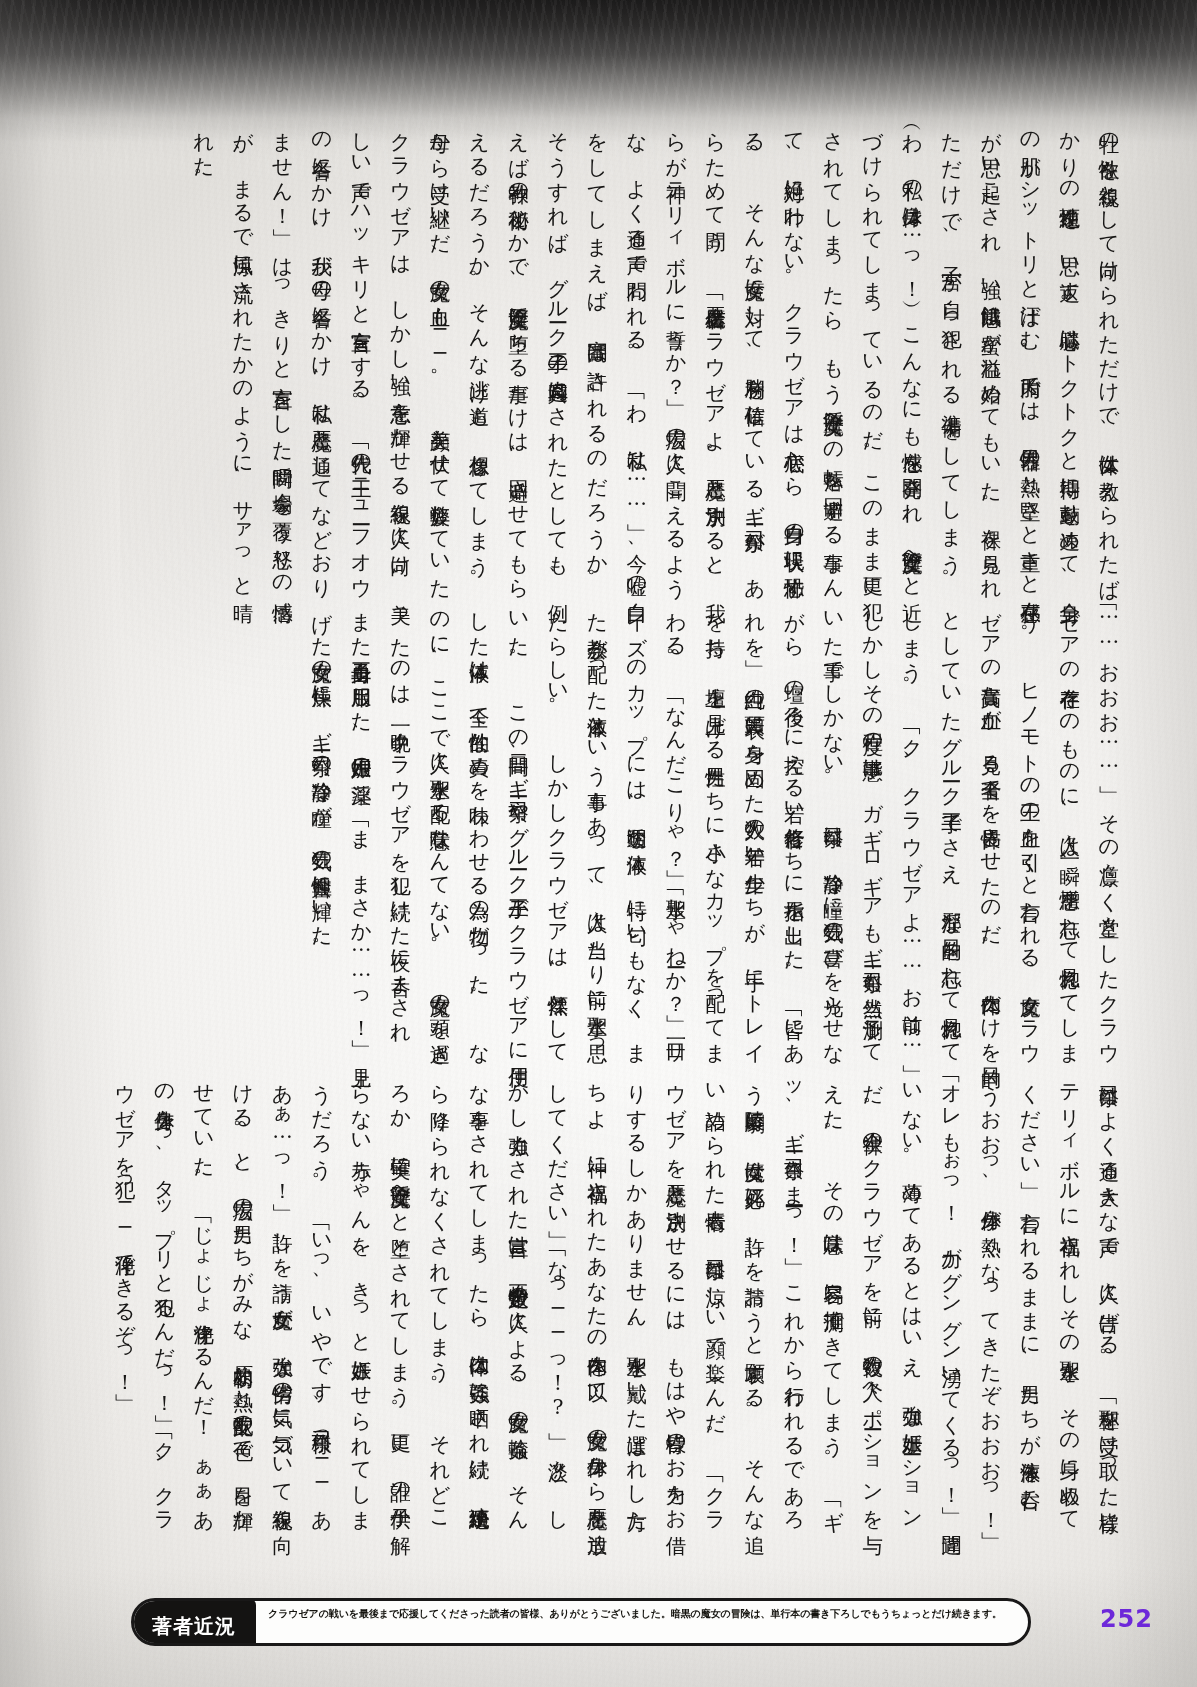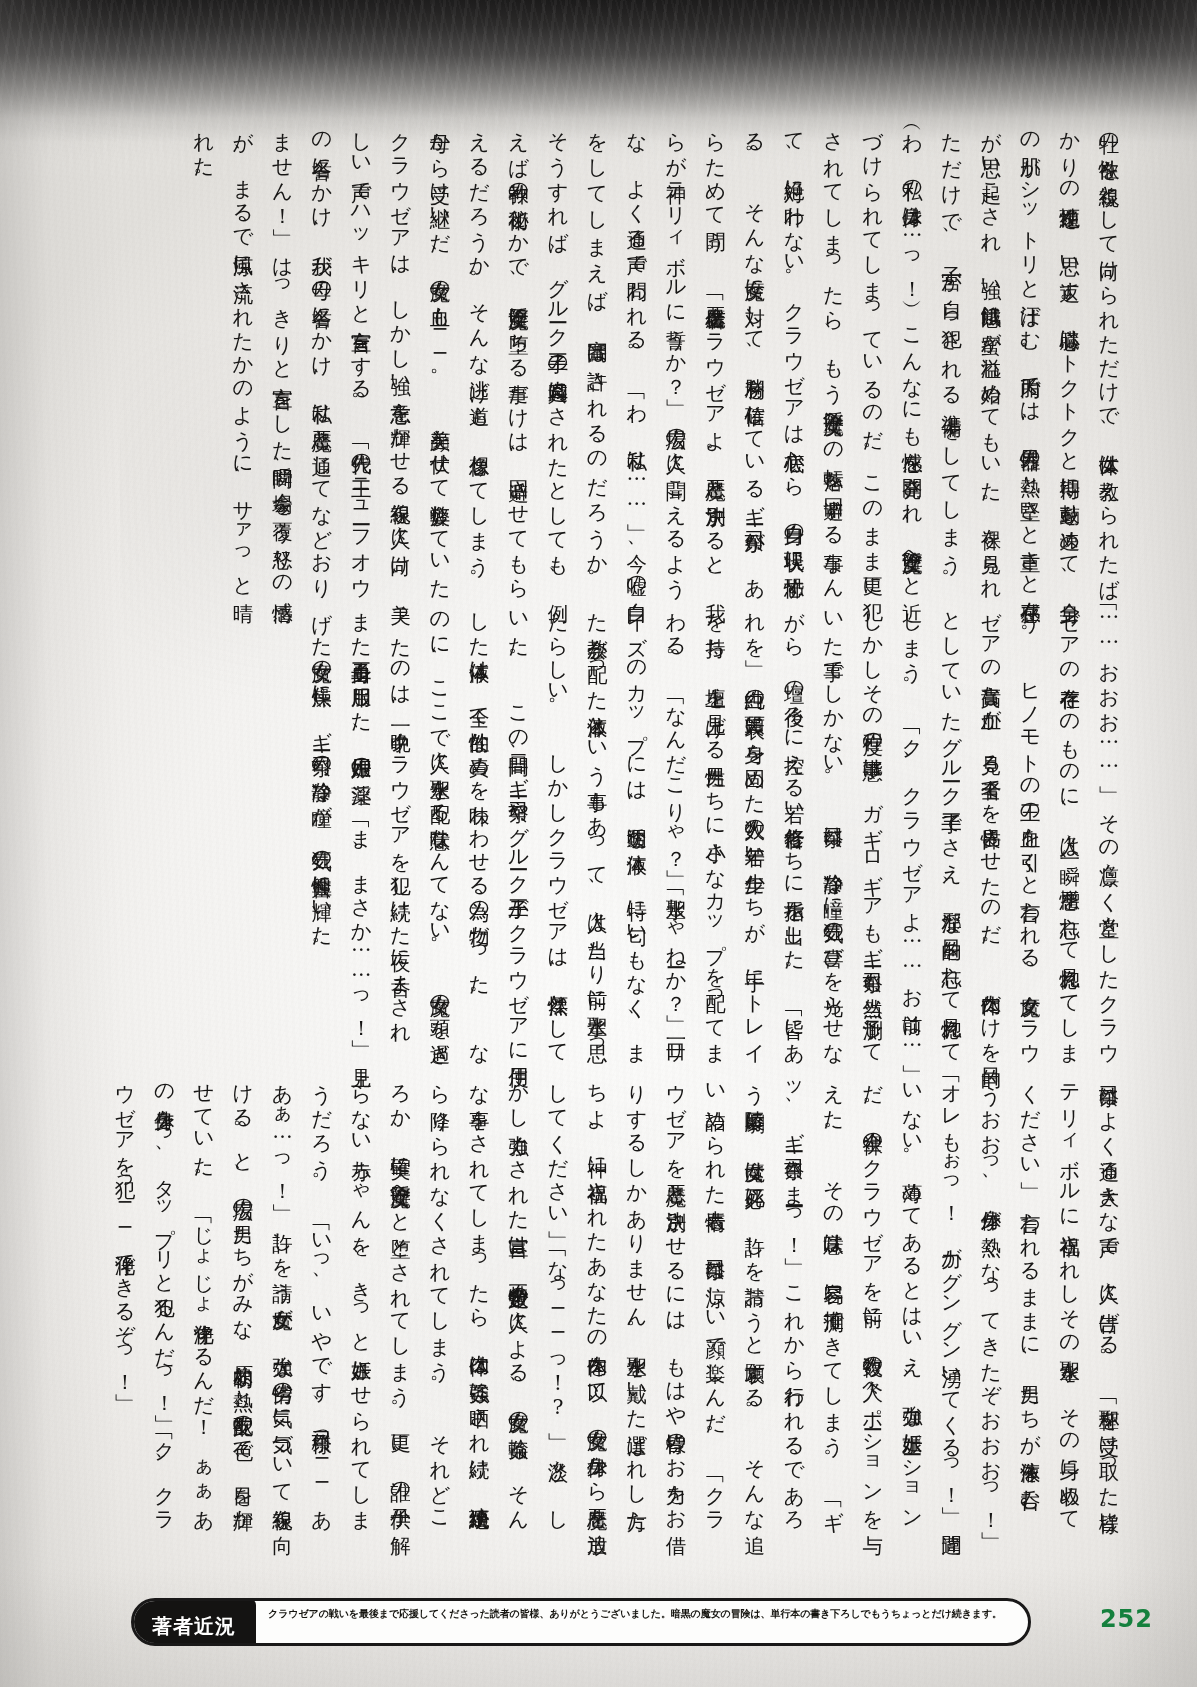--- a/index.html
+++ b/index.html
@@ -171,21 +171,21 @@
     font-family: "DejaVu Sans", "Liberation Sans", sans-serif;
     font-weight: 600;
     letter-spacing: -.1px;
   }
   .page-number {
     position: absolute;
     right: 44px;
     top: 1605px;
     font-size: 24px;
     font-weight: 700;
-    color: #15803d;
+    color: #6d28d9;
     font-family: "DejaVu Sans", "Liberation Sans", sans-serif;
     letter-spacing: 1px;
   }
 </style>
 </head>
 <body>
 
 <div class="page">
 
   <div class="paper-base"></div>

